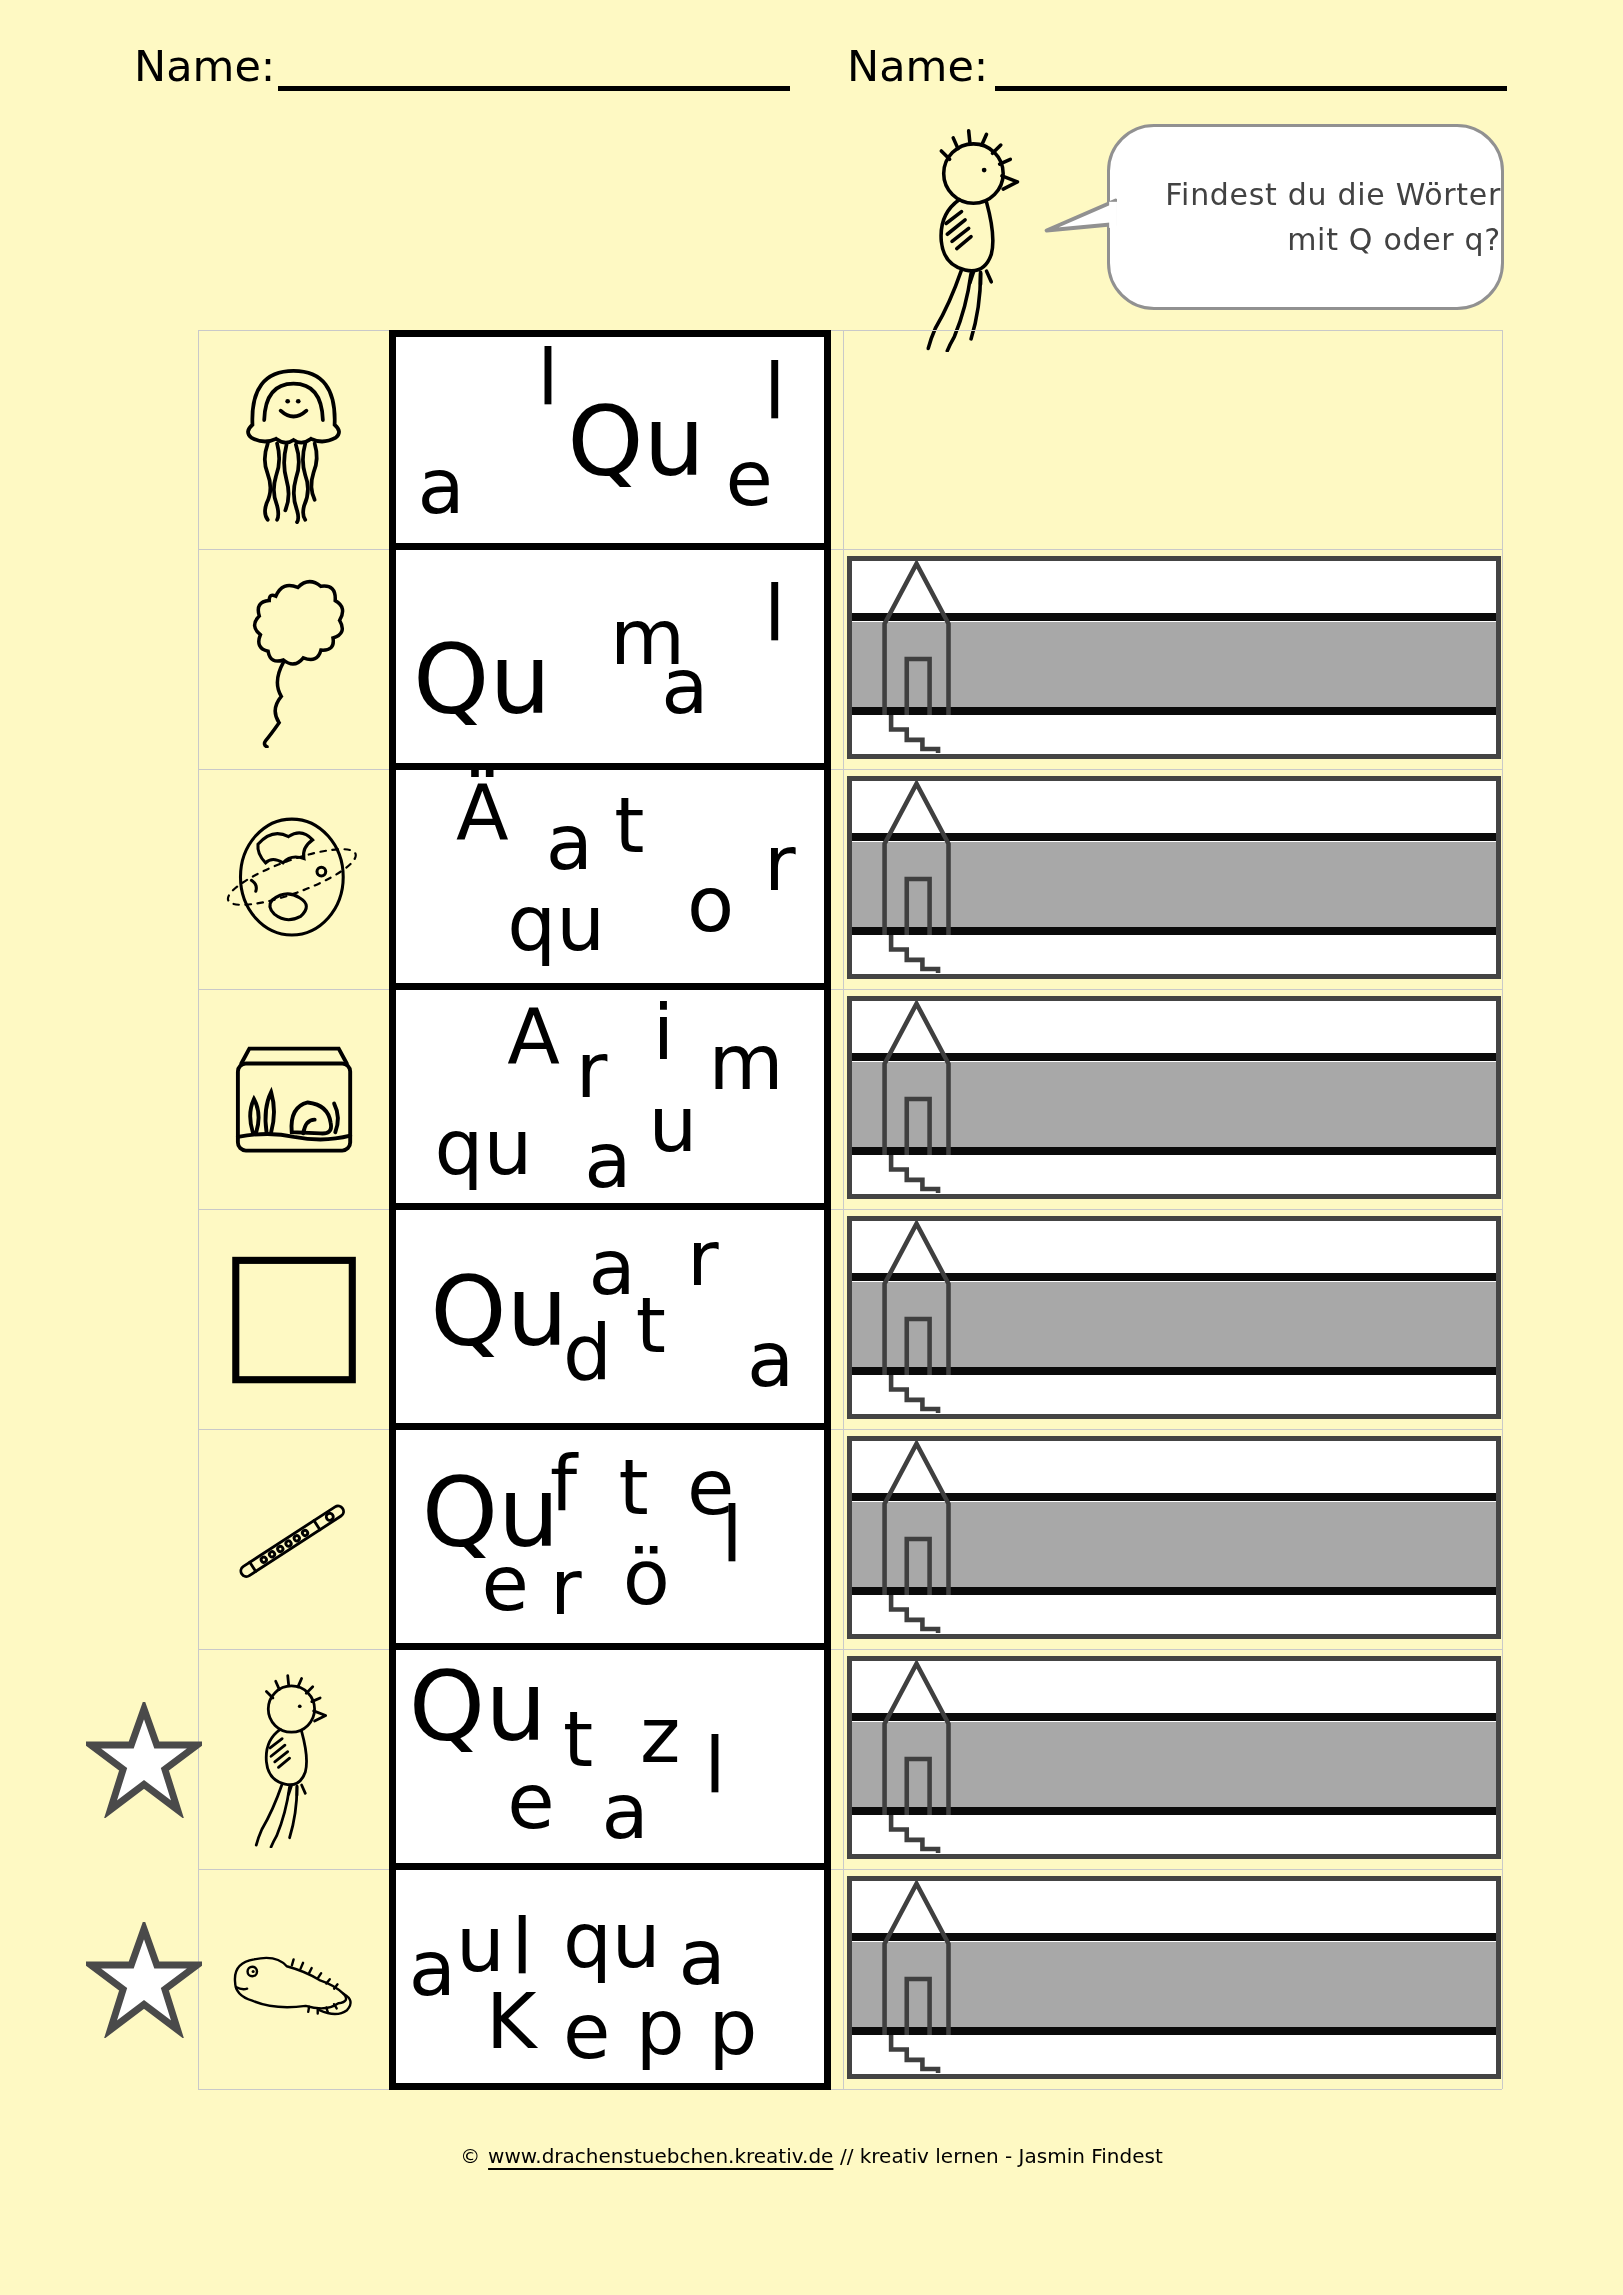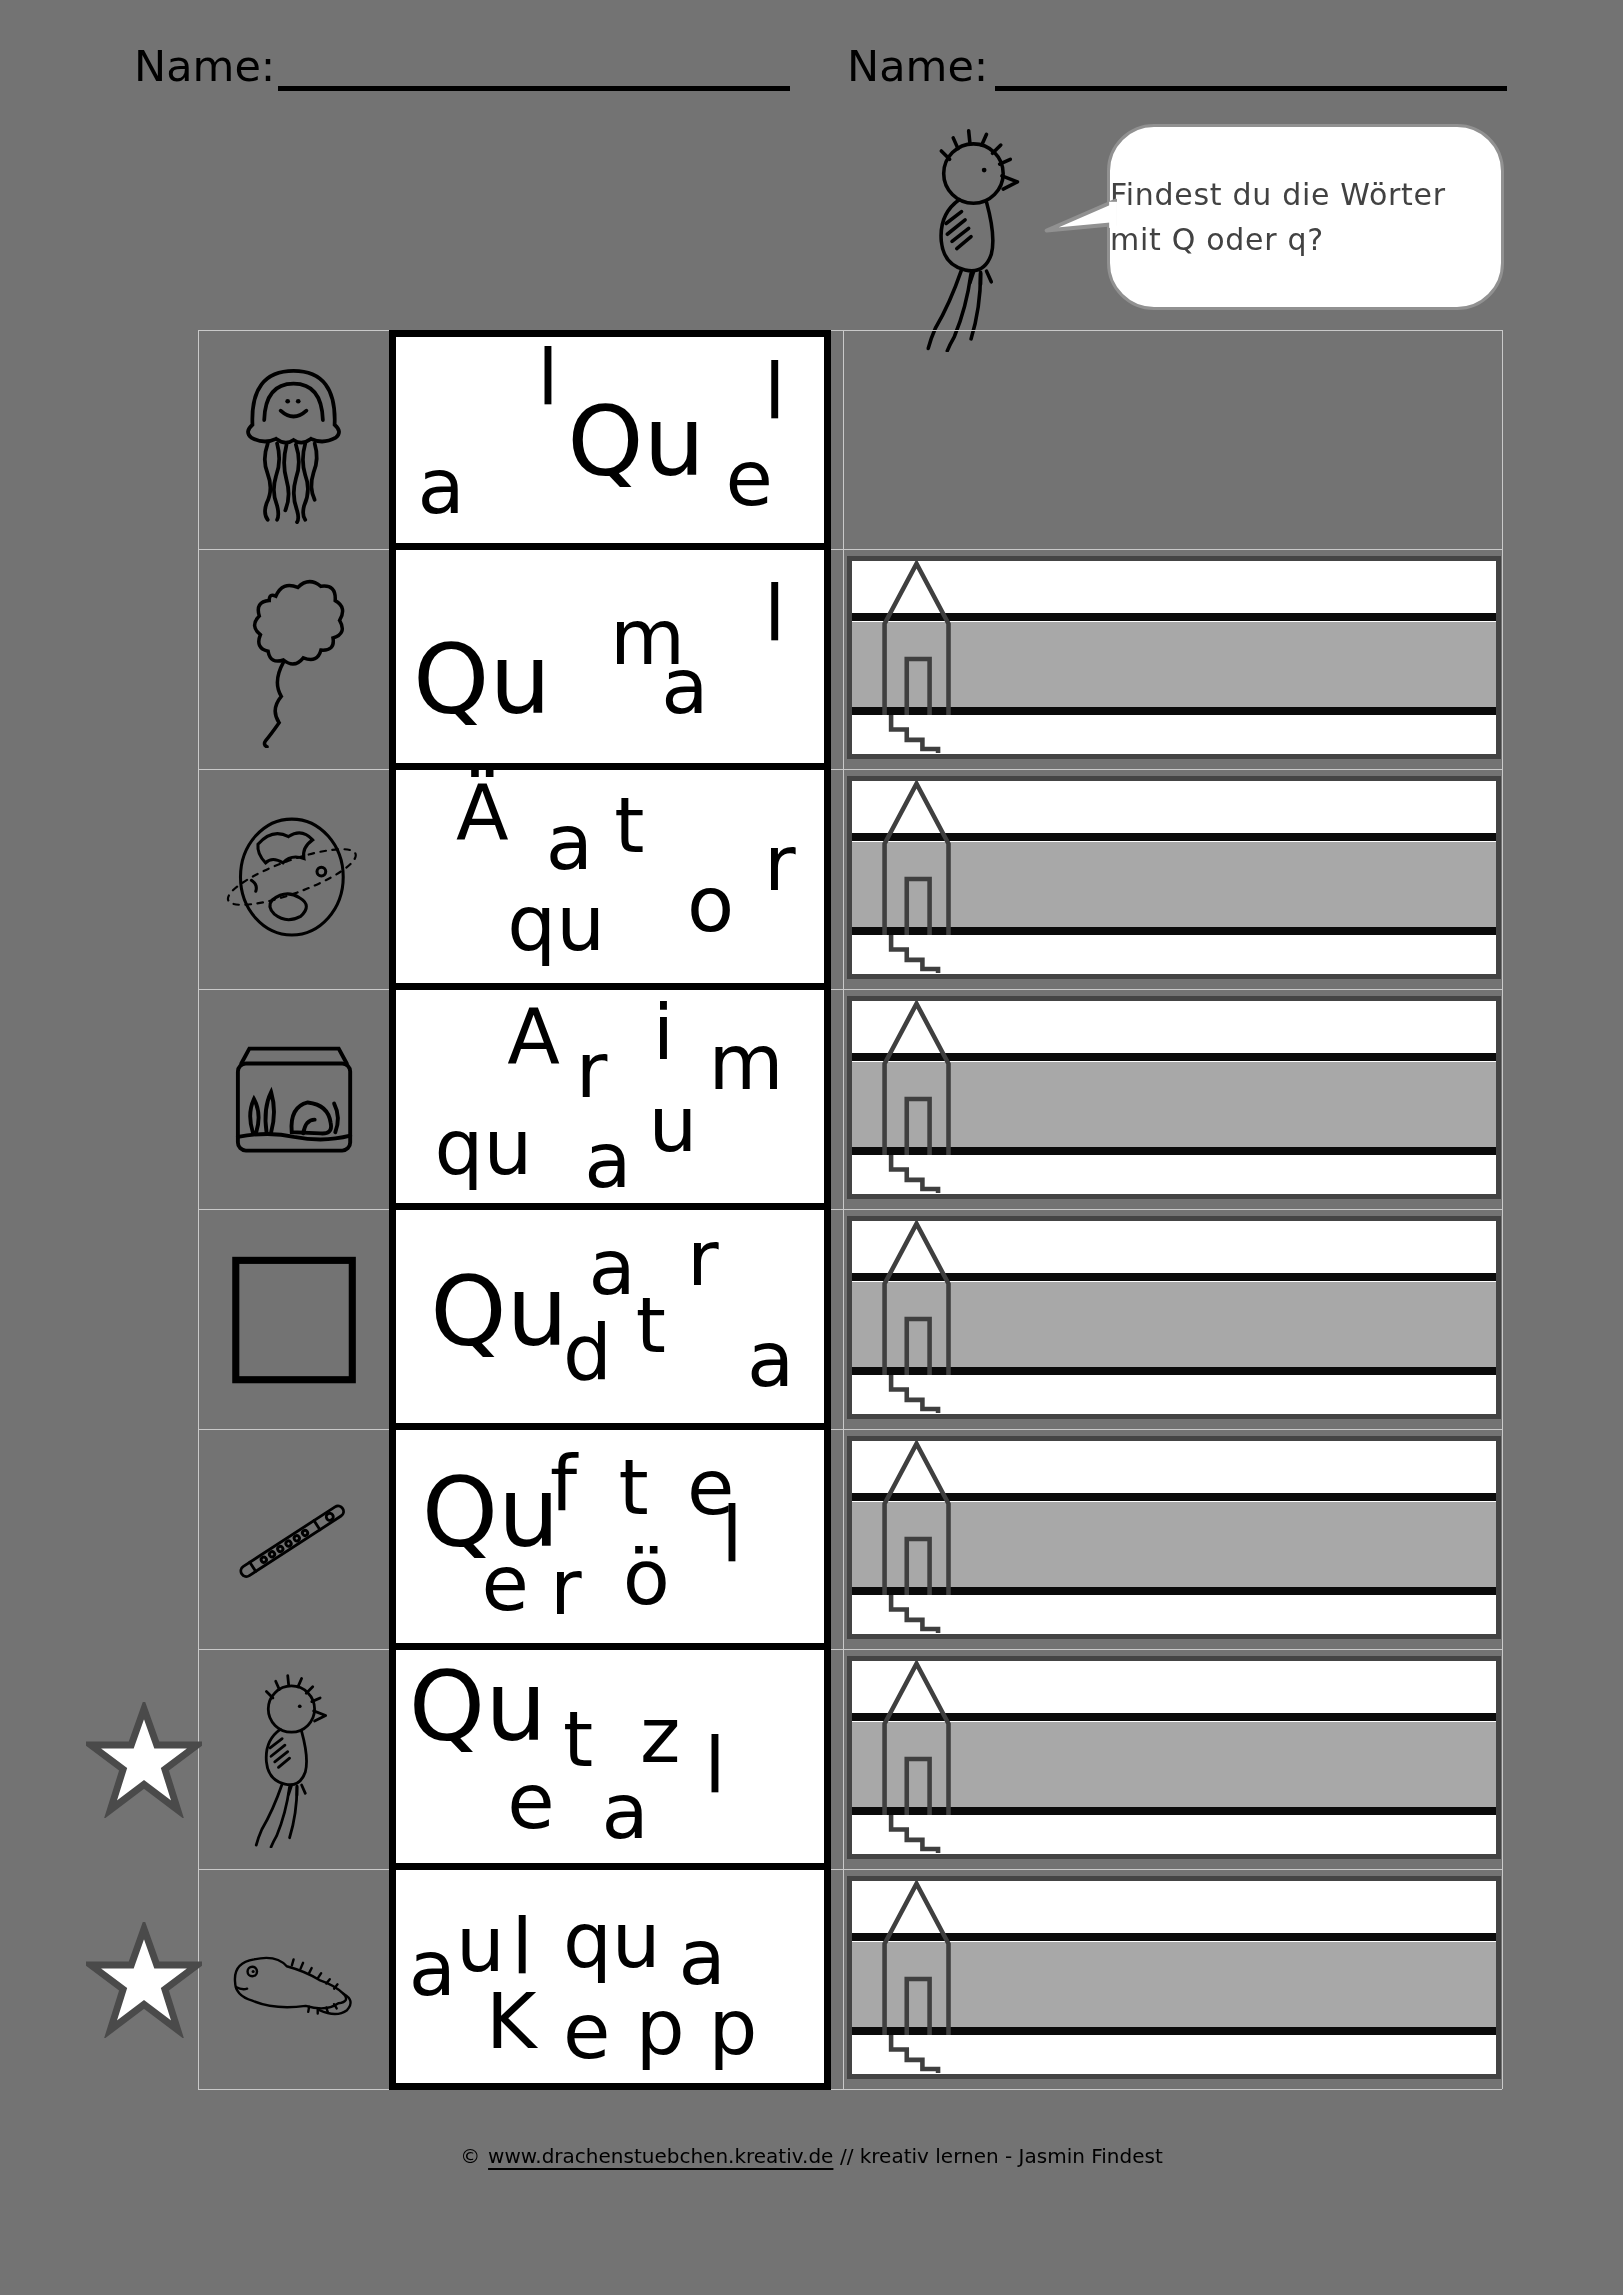--- a/index.html
+++ b/index.html
@@ -2,31 +2,31 @@
 <html style="--band-gray: #a8a8a8; --line-black: #0a0a0a; --wbox-border: #444444; --cell-border: #c9c9c9; --bubble-border: #919191; --text-gray: #424242;font-size:10.5px"><head>
 <meta charset="utf-8">
 <style>
   :root{
     --band-gray:#a8a8a8; --line-black:#0a0a0a; --wbox-border:#444444;
     --cell-border:#c9c9c9; --bubble-border:#919191; --text-gray:#424242;
     --house:#3f3f3f;
   }
   *{margin:0;padding:0;box-sizing:border-box;}
   body{background:#ffffff;font-family:"DejaVu Sans",sans-serif;}
-  .page{position:relative;width:1623px;height:2295px;background:#737373;overflow:hidden;}
+  .page{position:relative;width:1623px;height:2295px;background:#fef9c3;overflow:hidden;}
 
   
   .hdr-label{position:absolute;font-size:43px;color:#000;}
   .blank-line{position:absolute;height:5.2px;background:#000;}
 
   
   .mascot{position:absolute;left:895px;top:126px;width:164px;height:226px;}
   .bubble{position:absolute;left:1107px;top:124px;width:397px;height:186px;background:#fff;
           border:3.9px solid var(--bubble-border);border-radius:47px;display:flex;flex-direction:column;
-          align-items:flex-start;justify-content:center;gap:10.5px;}
+          align-items:flex-end;justify-content:center;gap:10.5px;}
   .bubble-line{font-size:30px;color:var(--text-gray);letter-spacing:0.7px;}
   .bubble-tail{position:absolute;left:1044px;top:194px;width:73px;height:56px;}
 
   
   .grid-line{position:absolute;background:var(--cell-border);}
   .rows{position:absolute;left:0;top:330px;width:1623px;}
   .row{position:relative;width:1623px;height:220px;}
 
   .starcell{position:absolute;left:86px;top:50%;transform:translateY(-50%);width:116px;height:116px;}
   .imgcell{position:absolute;left:198px;top:0;bottom:0;width:192px;display:flex;align-items:center;justify-content:center;}

